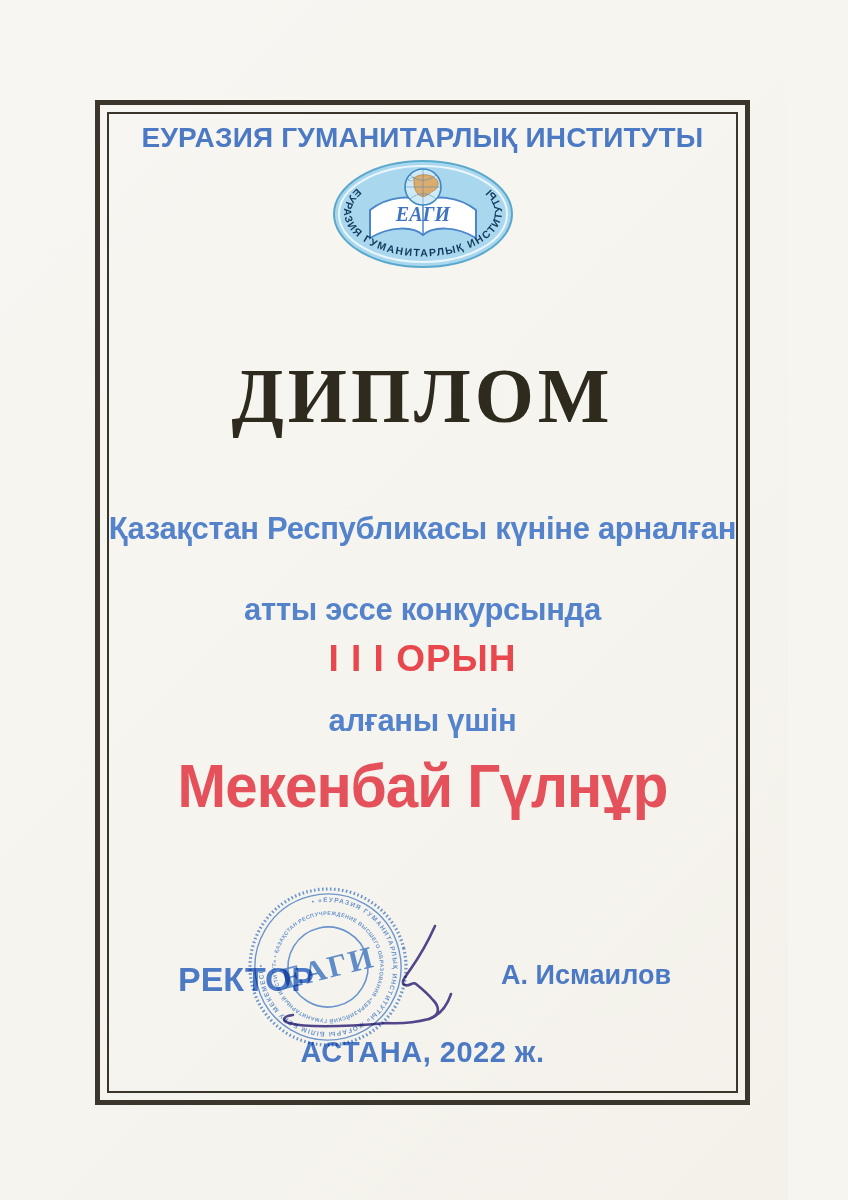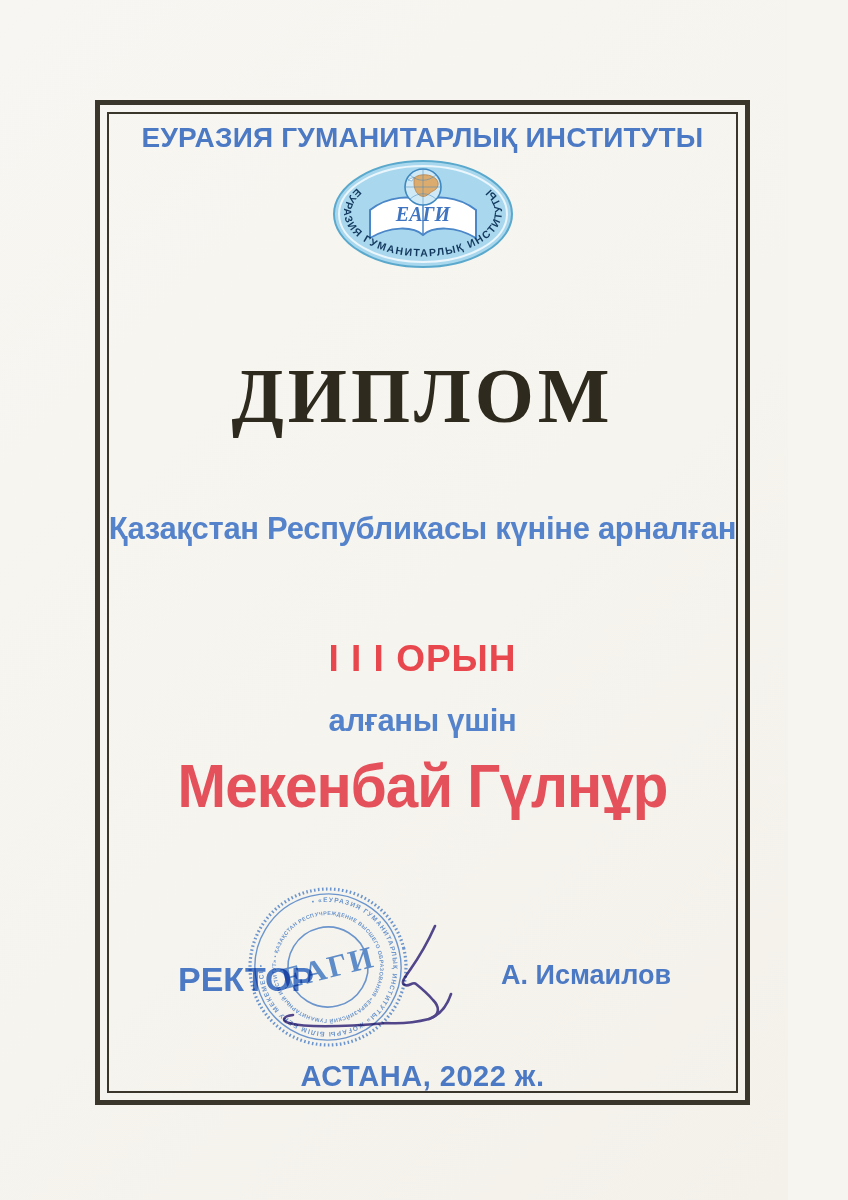--- a/index.html
+++ b/index.html
@@ -40,21 +40,21 @@
   .contesttype{top:492px;}
   .place{top:538px;color:#e8474d;font-size:37px;letter-spacing:1px;}
   .forline{top:603px;}
   .name{
     top:650px;color:#e5515a;font-size:62px;letter-spacing:-1px;
     transform:scaleX(.94);transform-origin:center;
   }
   .awarded{top:763px;color:#5583cb;font-size:30px;letter-spacing:1px;}
   .rektor{position:absolute;left:81px;top:860px;color:#4b79c4;font-weight:bold;font-size:34px;white-space:nowrap;z-index:1;}
   .signer{position:absolute;left:404px;top:860px;color:#4b79c4;font-weight:bold;font-size:27px;white-space:nowrap;}
-  .cityyear{top:936px;color:#4b79c4;font-size:29px;letter-spacing:.5px;margin-top:24px;}
+  .cityyear{top:936px;color:#4b79c4;font-size:29px;letter-spacing:.5px;}
   .stamp-wrap{position:absolute;left:149px;top:786px;z-index:2;mix-blend-mode:multiply;}
   .sig-wrap{position:absolute;left:180px;top:818px;z-index:3;mix-blend-mode:multiply;}
   svg text{font-weight:bold;}
 </style>
 </head>
 <body>
 
 <div class="page">
 
   <div class="frame-outer">
@@ -85,20 +85,21 @@
           </defs>
         <text font-size="10.5" fill="#14395e" letter-spacing="1.5">
           <textPath href="#logoArc" startOffset="50%" text-anchor="middle">ЕУРАЗИЯ   ГУМАНИТАРЛЫҚ   ИНСТИТУТЫ</textPath>
         </text>
       </svg>
     </div>
 
     <div class="tline diplom">ДИПЛОМ</div>
 
     <div class="tline blueline dedication">Қазақстан Республикасы күніне арналған</div>
+    <div class="tline blueline contesttype">атты эссе конкурсында</div>
     <div class="tline place">І І І ОРЫН</div>
     <div class="tline blueline forline">алғаны үшін</div>
     <div class="tline name">Мекенбай Гүлнұр</div>
 
     <div class="rektor">РЕКТОР</div>
     <div class="signer">А. Исмаилов</div>
 
     <div class="stamp-wrap">
       <svg width="164" height="162" viewBox="0 0 164 162">
         <g transform="rotate(-14 82 81)" opacity="0.88">

